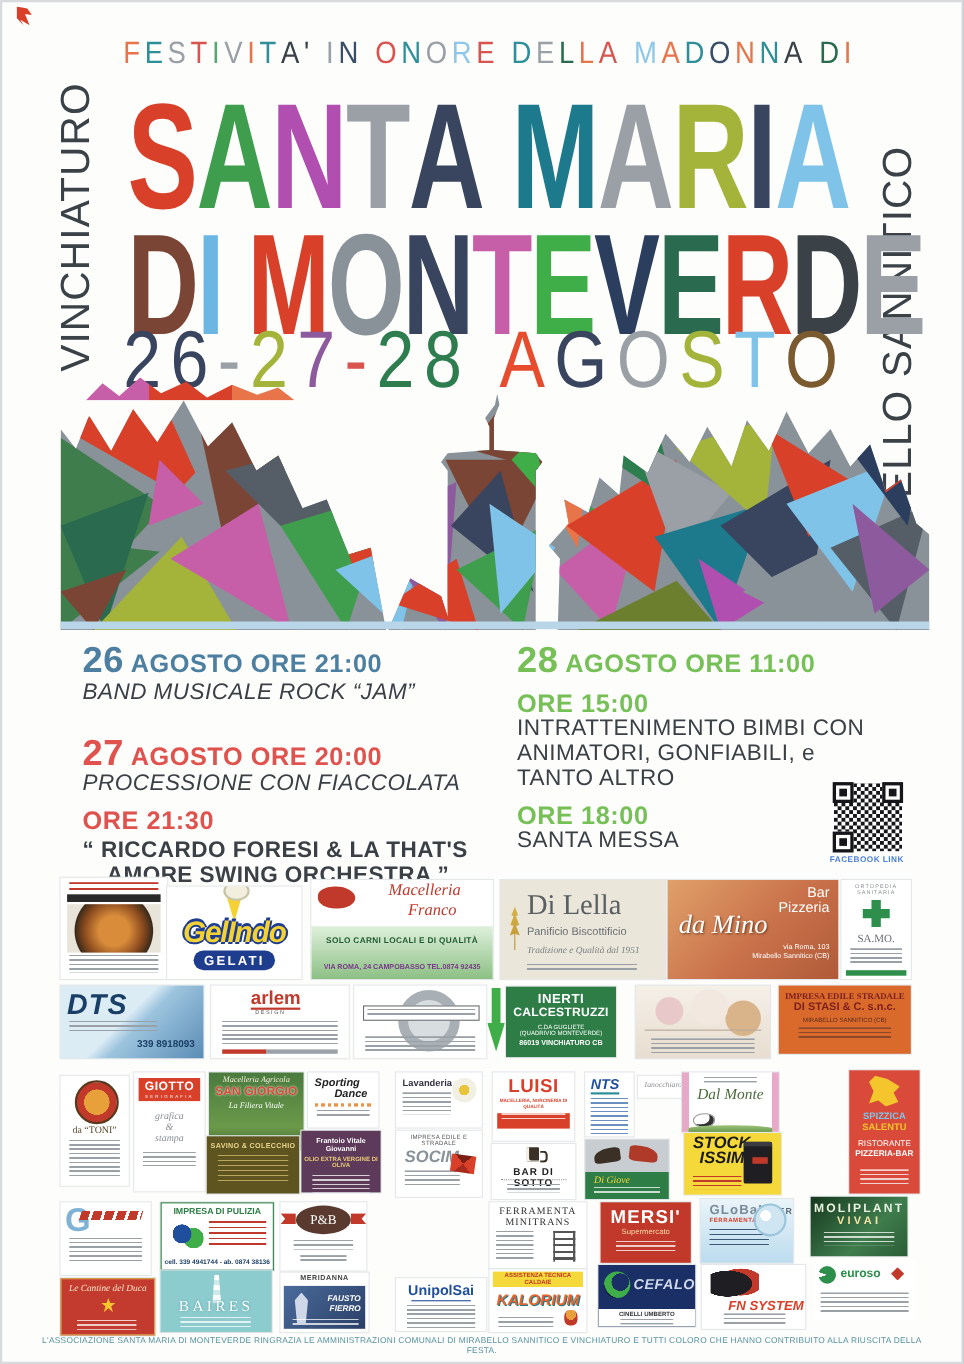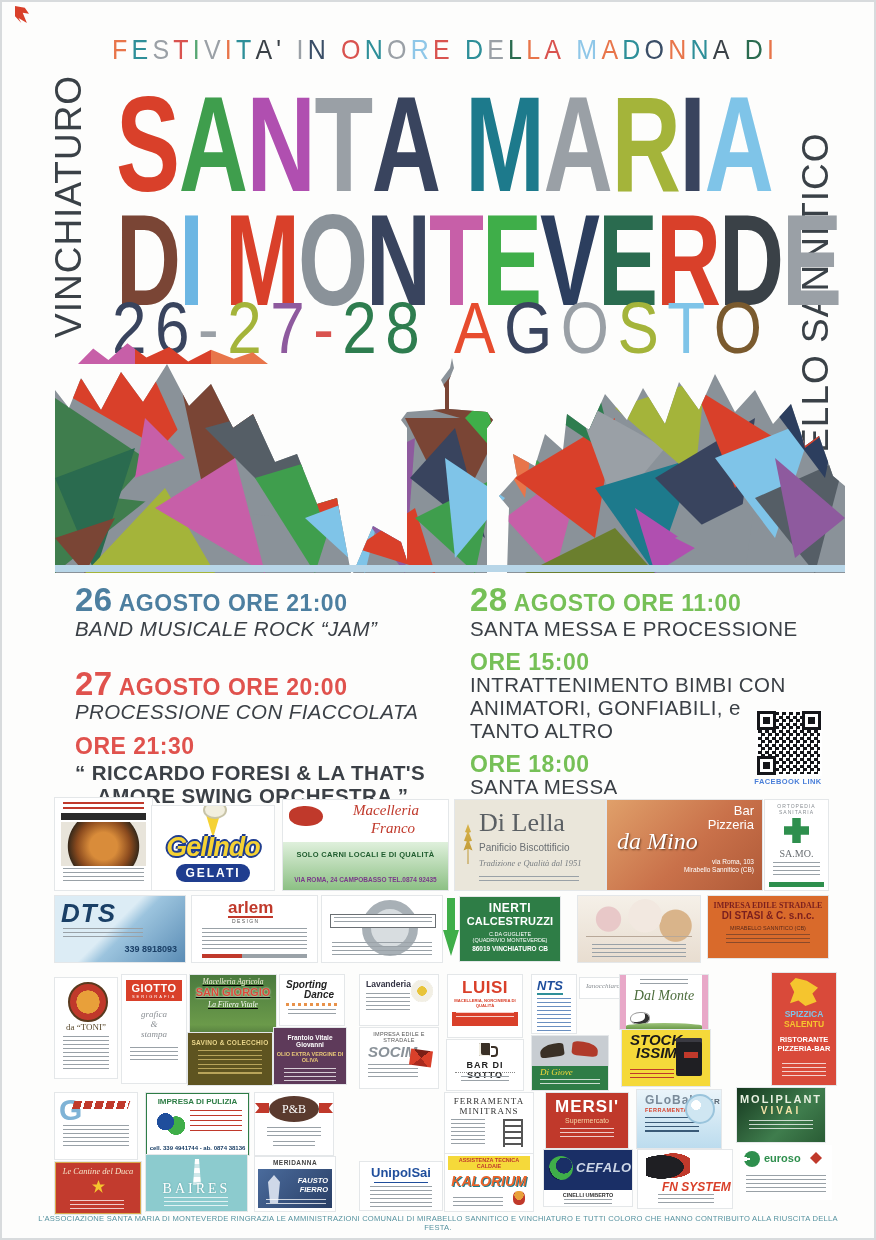--- a/index.html
+++ b/index.html
@@ -130,21 +130,20 @@
     <div class="s-line ital">BAND MUSICALE ROCK “JAM”</div>
     <div class="s-head" style="color:#e0524d;margin-top:26px;"><span class="s-num">27</span><span class="s-rest"> AGOSTO ORE 20:00</span></div>
     <div class="s-line ital">PROCESSIONE CON FIACCOLATA</div>
     <div class="s-head s-rest" style="color:#e0524d;margin-top:10px;">ORE 21:30</div>
     <div class="s-line bold" style="margin-top:4px;">“ RICCARDO FORESI &amp; LA THAT'S</div>
     <div class="s-line bold" style="padding-left:22px;">AMORE SWING ORCHESTRA ”</div>
   </div>
 
   <div class="sched" style="left:470px;top:583px;width:390px;">
     <div class="s-head" style="color:#76c057;"><span class="s-num">28</span><span class="s-rest"> AGOSTO ORE 11:00</span></div>
-    <div class="s-line">SANTA MESSA E PROCESSIONE</div>
     <div class="s-head s-rest" style="color:#76c057;margin-top:9px;">ORE 15:00</div>
     <div class="s-line">INTRATTENIMENTO BIMBI CON</div>
     <div class="s-line">ANIMATORI, GONFIABILI, e</div>
     <div class="s-line">TANTO ALTRO</div>
     <div class="s-head s-rest" style="color:#76c057;margin-top:9px;">ORE 18:00</div>
     <div class="s-line">SANTA MESSA</div>
   </div>
 
   <div class="qr">
     <div class="qf tl"></div>
@@ -251,21 +250,21 @@
     <div style="margin:5px 4px 0;background:#d9402a;padding:2px 0;text-align:center;">
       <div style="font-size:11px;font-weight:900;color:#fff;letter-spacing:0.5px;">GIOTTO</div>
       <div style="font-size:4px;color:#fff;letter-spacing:2px;">SERIGRAFIA</div>
     </div>
     <div class="serif ctr" style="font-size:9px;font-style:italic;color:#8a8f94;margin-top:8px;">grafica</div>
     <div class="serif ctr" style="font-size:9px;font-style:italic;color:#8a8f94;">&amp;</div>
     <div class="serif ctr" style="font-size:9px;font-style:italic;color:#8a8f94;">stampa</div>
     <div class="fp" style="margin:8px 8px 0;height:14px;"></div>
   </div>
 
-  <div class="card" style="left:190px;top:975px;width:86px;height:71px;background:linear-gradient(180deg,#4a7a3e,#6b9a4a 70%,#3a5c30);text-decoration:underline;">
+  <div class="card" style="left:190px;top:975px;width:86px;height:71px;background:linear-gradient(180deg,#4a7a3e,#6b9a4a 70%,#3a5c30);">
     <div class="serif ctr" style="font-size:7.5px;font-style:italic;color:#f5eeda;margin-top:2px;">Macelleria Agricola</div>
     <div class="ctr" style="font-size:11px;font-weight:900;color:#d94a3a;text-shadow:0 0 2px #fff;">SAN GIORGIO</div>
     <div class="serif ctr" style="font-size:7.5px;font-style:italic;color:#fff;margin-top:2px;">La Filiera Vitale</div>
     <div style="position:absolute;left:0;bottom:0;width:100%;height:7px;background:#2a4423;"></div>
   </div>
 
   <div class="card" style="left:188px;top:1033px;width:84px;height:52px;background:#5e5420;">
     <div class="ctr" style="font-size:6.5px;font-weight:700;color:#e8d48a;margin-top:6px;letter-spacing:0.3px;">SAVINO &amp; COLECCHIO</div>
     <div style="margin:4px 10px 0;height:26px;background:repeating-linear-gradient(180deg,#b8a45a 0 1.2px,transparent 1.2px 4.5px);"></div>
   </div>
@@ -341,21 +340,21 @@
     <div style="position:absolute;right:8px;top:8px;width:26px;height:38px;background:#1f1f23;border-radius:2px;box-shadow:inset 0 4px 0 #3a3a42;"></div>
     <div style="position:absolute;right:12px;top:22px;width:14px;height:6px;background:#c0392b;"></div>
     <div style="position:absolute;left:8px;bottom:5px;width:44px;height:12px;background:repeating-linear-gradient(180deg,#c0392b 0 1.4px,transparent 1.4px 4px);"></div>
   </div>
 
 
   <div class="card" style="left:772px;top:973px;width:64px;height:112px;background:#d94a3a;">
     <div style="position:absolute;left:18px;top:5px;width:28px;height:28px;background:#f5c52e;clip-path:polygon(20% 0,60% 10%,100% 35%,80% 55%,95% 85%,55% 100%,30% 80%,0 90%,15% 50%,0 20%);"></div>
     <div class="ctr" style="position:absolute;top:36px;width:100%;font-size:8.5px;font-weight:900;color:#7fc4e8;">SPIZZICA</div>
     <div class="ctr" style="position:absolute;top:46px;width:100%;font-size:8.5px;font-weight:900;color:#f5c52e;">SALENTU</div>
-    <div class="ctr" style="position:absolute;top:62px;width:100%;font-size:7.5px;font-weight:700;color:#fff;">RISTORANTE</div>
+    <div class="ctr" style="position:absolute;top:62px;width:100%;font-size:7.5px;font-weight:400;color:#fff;">RISTORANTE</div>
     <div class="ctr" style="position:absolute;top:71px;width:100%;font-size:7.5px;font-weight:800;color:#fff;">PIZZERIA-BAR</div>
     <div class="fpl" style="position:absolute;left:10px;bottom:6px;width:44px;height:16px;"></div>
   </div>
 
   <div class="card" style="left:55px;top:1093px;width:82px;height:66px;">
     <div style="position:absolute;left:4px;top:0px;font-size:30px;font-weight:900;color:#7fb3d6;">G</div>
     <div style="position:absolute;left:18px;top:8px;width:56px;height:8px;background:repeating-linear-gradient(90deg,#c0392b 0 8px,transparent 8px 11px);transform:skewX(-18deg);"></div>
     <div class="fp" style="position:absolute;left:8px;top:32px;width:66px;height:24px;"></div>
   </div>
 

